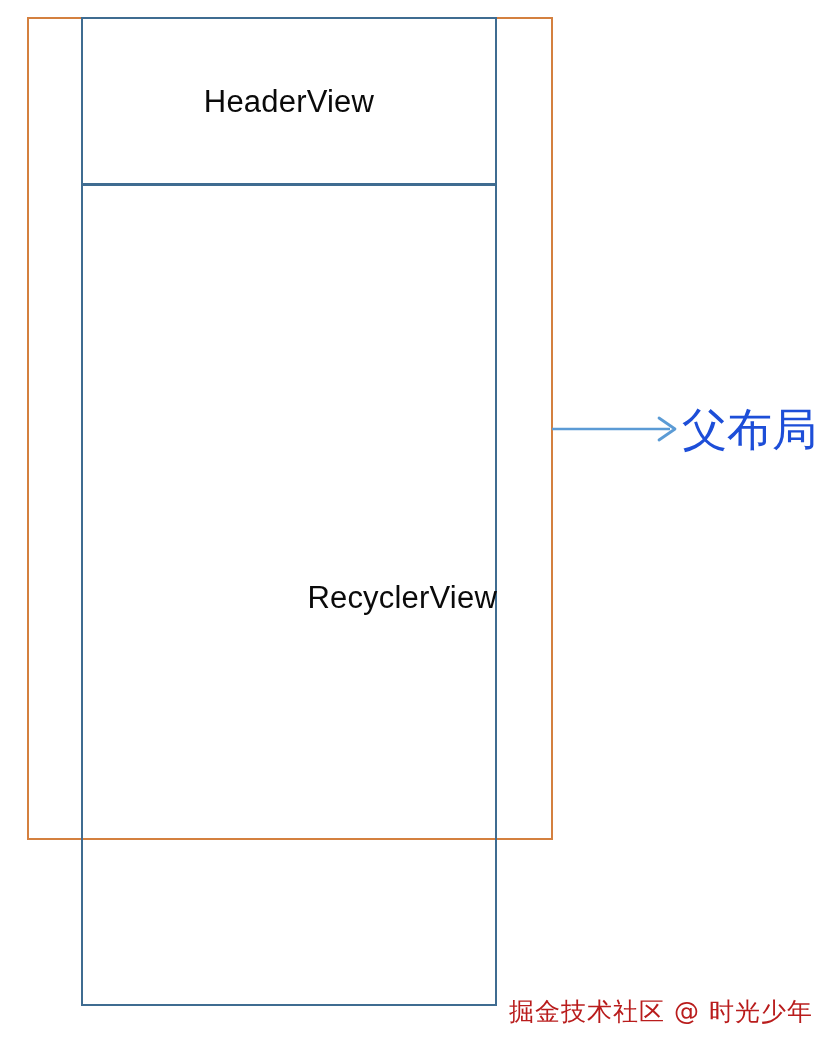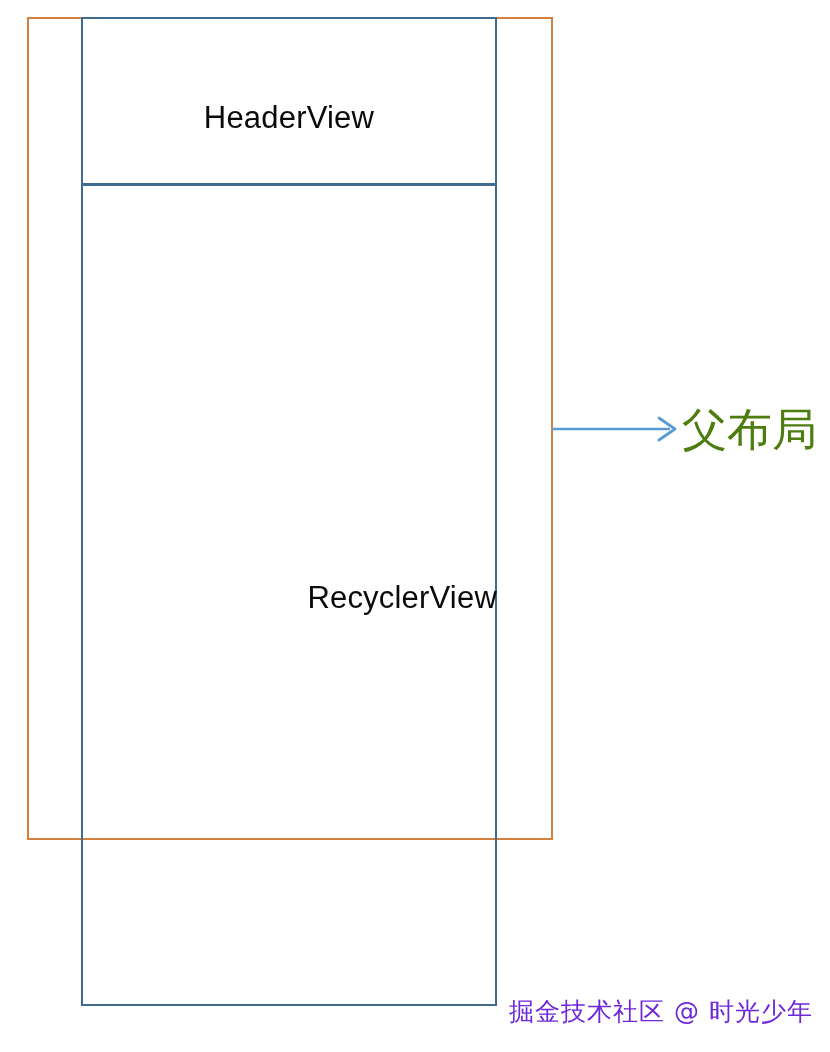--- a/index.html
+++ b/index.html
@@ -61,21 +61,21 @@
     position: absolute;
     text-align: center;
     color: #0a0a0a;
     font-family: "Liberation Sans", sans-serif;
     font-weight: 400;
     white-space: nowrap;
     z-index: 5;
   }
   .label-header {
     left: 81px;
-    top: 100px;
+    top: 84px;
     width: 416px;
     font-size: 31px;
     letter-spacing: 0.2px;
   }
   .label-recycler {
     left: 81px;
     top: 580px;
     width: 416px;
     font-size: 31px;
     letter-spacing: 0.2px;
@@ -93,34 +93,34 @@
   }
 
   
   .annotation-text {
     position: absolute;
     left: 682px;
     top: 401px;
     font-family: "DejaVu Serif", "Liberation Serif", serif;
     font-size: 45px;
     line-height: 58px;
-    color: #4d7c0f;
+    color: #1d4ed8;
     white-space: nowrap;
     z-index: 6;
   }
 
   
   .watermark {
     position: absolute;
     left: 509px;
     top: 995px;
     font-family: "DejaVu Sans", "Liberation Sans", sans-serif;
     font-size: 25px;
     line-height: 34px;
-    color: #6d28d9;
+    color: #b91c1c;
     letter-spacing: 1px;
     white-space: nowrap;
     z-index: 7;
   }
 </style>
 </head>
 <body>
 
 <div id="canvas">
 

